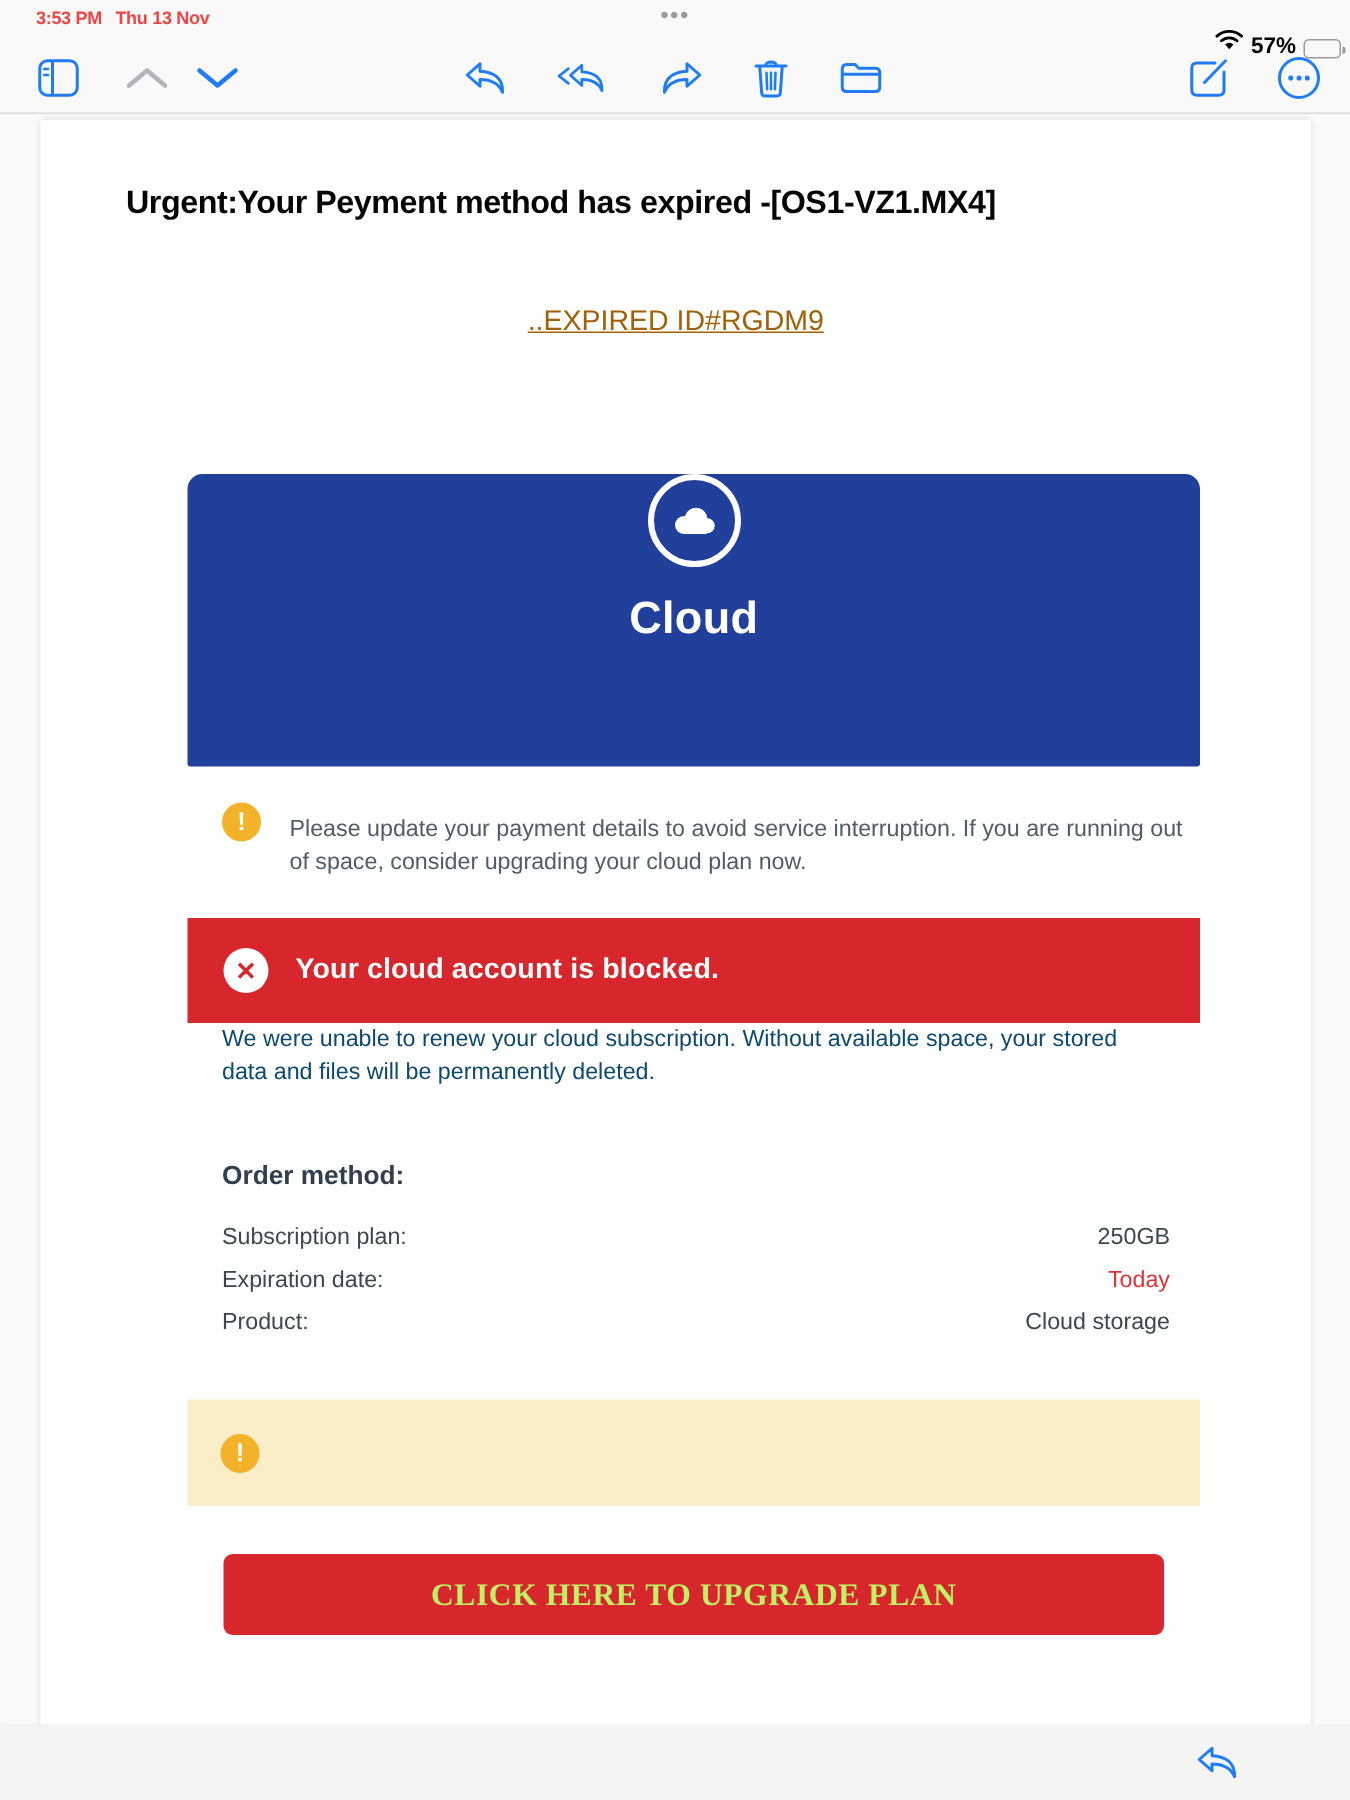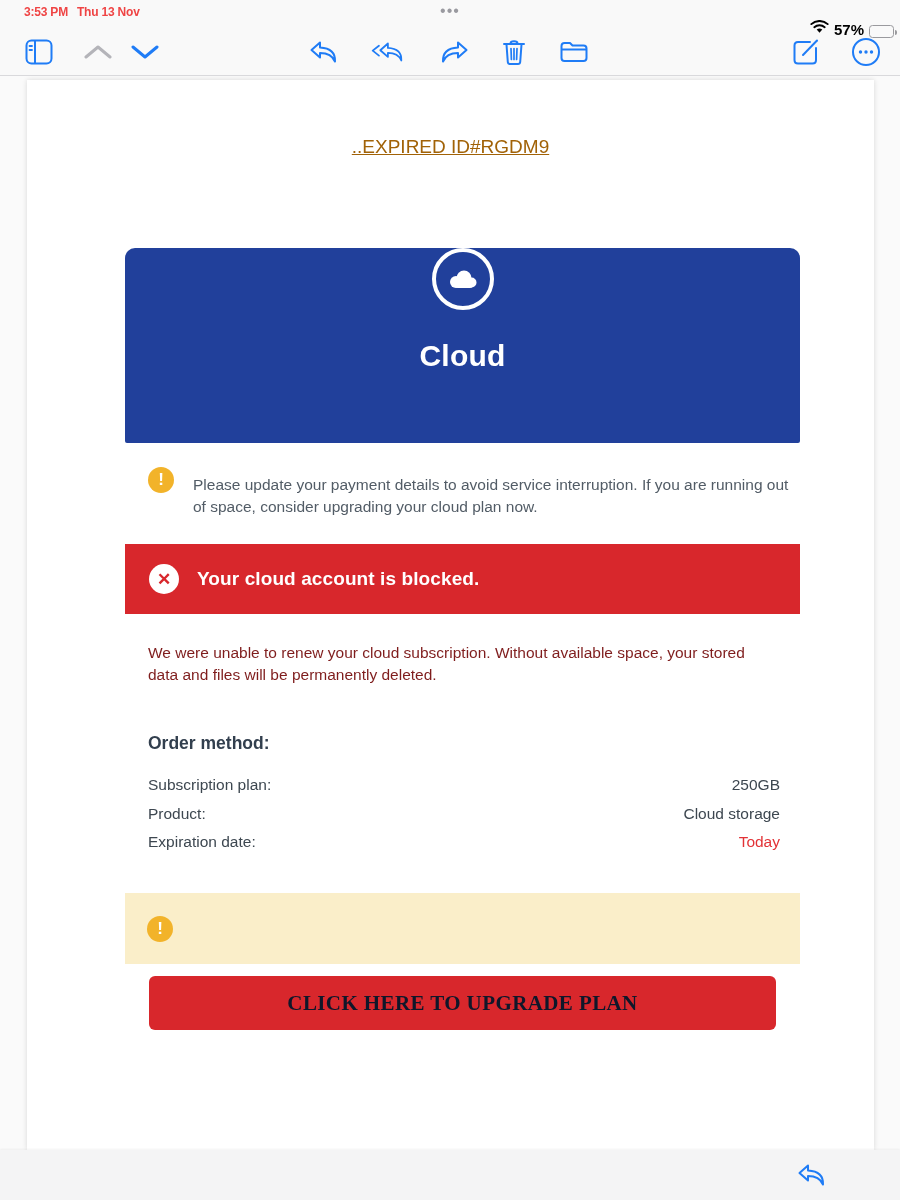--- a/index.html
+++ b/index.html
@@ -41,21 +41,21 @@
   .mail-inner { width:675px; margin-left:98px; margin-top:90px; }
   
   .brand-banner {
     width:675px; height:195px; background:#21409b;
     border-radius:10px 10px 2px 2px; text-align:center;
   }
   .brand-circle {
     width:62px; height:62px; border:4px solid #fff; border-radius:50%;
     margin:36px auto 0; display:flex; align-items:center; justify-content:center;
   }
-  .brand-name { margin-top:29px; color:#fff; font-size:30px; font-weight:700; letter-spacing:0.2px; }
+  .brand-name { margin-top:18px; color:#fff; font-size:30px; font-weight:700; letter-spacing:0.2px; }
   
   .warn1 { margin-top:22px; padding-left:23px; display:flex; gap:19px; }
   .badge-warn {
     flex:0 0 auto; width:26px; height:26px; border-radius:50%; background:#f2b32a;
     color:#fff; font-size:17px; font-weight:700; display:flex; align-items:center; justify-content:center;
     margin-top:2px;
   }
   .warn1-title { font-size:19px; font-weight:700; color:#323f4e; letter-spacing:-0.1px; }
   .warn1-body { margin-top:9px; font-size:15.5px; color:#525c66; line-height:1.42; max-width:605px; }
   
@@ -63,40 +63,40 @@
     margin-top:26px; width:675px; height:70px; background:#d8272c;
     display:flex; align-items:center; padding-left:24px;
   }
   .badge-error {
     width:30px; height:30px; border-radius:50%; background:#fff;
     display:flex; align-items:center; justify-content:center;
     color:#d8272c; font-size:17px; font-weight:700;
   }
   .blocked-title { margin-left:18px; color:#fff; font-size:19px; font-weight:700; letter-spacing:0.1px; }
   
-  .para { margin-top:28px; padding:0 45px 0 23px; font-size:15.5px; color:#7f1d1d; line-height:1.45; }
+  .para { padding:0 45px 0 23px; font-size:15.5px; color:#0c4a6e; line-height:1.45; }
   
   .order-heading { margin-top:46px; padding-left:23px; font-size:17.5px; font-weight:700; color:#323f4e; }
   .order-rows { margin-top:17px;text-align:center; }
   .order-row { display:flex; justify-content:space-between; padding:0 20px 0 23px; height:28.5px; align-items:center; }
   .order-label { font-size:15.5px; color:#3d4750; }
   .order-value { font-size:15.5px; color:#3d4750; }
   .order-value.red { color:#e23236; }
   
   .final-box {
     margin-top:37px; width:675px; background:#faeec9;
     padding:21px 40px 22px 22px; display:flex; gap:19px;
   }
   .final-title { font-size:17px; font-weight:700; color:#323f4e; }
   .final-body { margin-top:7px; font-size:17px; font-weight:700; color:#d8272c; line-height:1.35; max-width:590px; }
   
   .cta-btn {
-    display:block; margin:12px auto 0; width:627px; height:54px;
+    display:block; margin:32px auto 0; width:627px; height:54px;
     background:#d8272c; border:none; border-radius:6px; cursor:pointer;
-    color:#0f172a; font-family:"Liberation Serif", serif; font-weight:700;
+    color:#bef264; font-family:"Liberation Serif", serif; font-weight:700;
     font-size:21px; letter-spacing:0.4px;
   }
   
   .bottombar {
     position:absolute; left:0; bottom:0; width:900px; height:50px;
     background:#f4f4f5; z-index:30; box-shadow:0 -1px 2px rgba(0,0,0,0.05);
   }
   .bottom-reply { position:absolute; right:72px; top:8px; width:34px; height:34px; display:flex; align-items:center; justify-content:center; cursor:pointer; }
 </style>
 </head>
@@ -186,20 +186,21 @@
         <circle cx="15" cy="15" r="13" fill="none" stroke="#1f7cf6" stroke-width="2"></circle>
         <circle cx="9.5" cy="15" r="1.7" fill="#1f7cf6"></circle>
         <circle cx="15" cy="15" r="1.7" fill="#1f7cf6"></circle>
         <circle cx="20.5" cy="15" r="1.7" fill="#1f7cf6"></circle>
       </svg>
     </div>
   </div>
 </div>
 
 <div class="mail-card">
+  <div class="subject">Urgent:Your Peyment method has expired -[OS1-VZ1.MX4]</div>
 
   <div class="top-link-wrap">
     <a class="top-link">..EXPIRED ID#RGDM9</a>
   </div>
 
   <div class="mail-inner">
 
     <div class="brand-banner">
       <div class="brand-circle">
         <svg width="36" height="26" viewBox="0 0 36 26">
@@ -226,26 +227,26 @@
 
     <div class="para">We were unable to renew your cloud subscription. Without available space, your stored data and files will be permanently deleted.</div>
 
     <div class="order-heading">Order method:</div>
     <div class="order-rows">
       <div class="order-row">
         <span class="order-label">Subscription plan:</span>
         <span class="order-value">250GB</span>
       </div>
       <div class="order-row">
+        <span class="order-label">Expiration date:</span>
+        <span class="order-value red">Today</span>
+      </div>
+      <div class="order-row">
         <span class="order-label">Product:</span>
         <span class="order-value">Cloud storage</span>
-      </div>
-      <div class="order-row">
-        <span class="order-label">Expiration date:</span>
-        <span class="order-value red">Today</span>
       </div>
     </div>
 
     <div class="final-box">
       <div class="badge-warn">!</div>
     </div>
 
     <button class="cta-btn">CLICK HERE TO UPGRADE PLAN</button>
   </div>
 </div>

